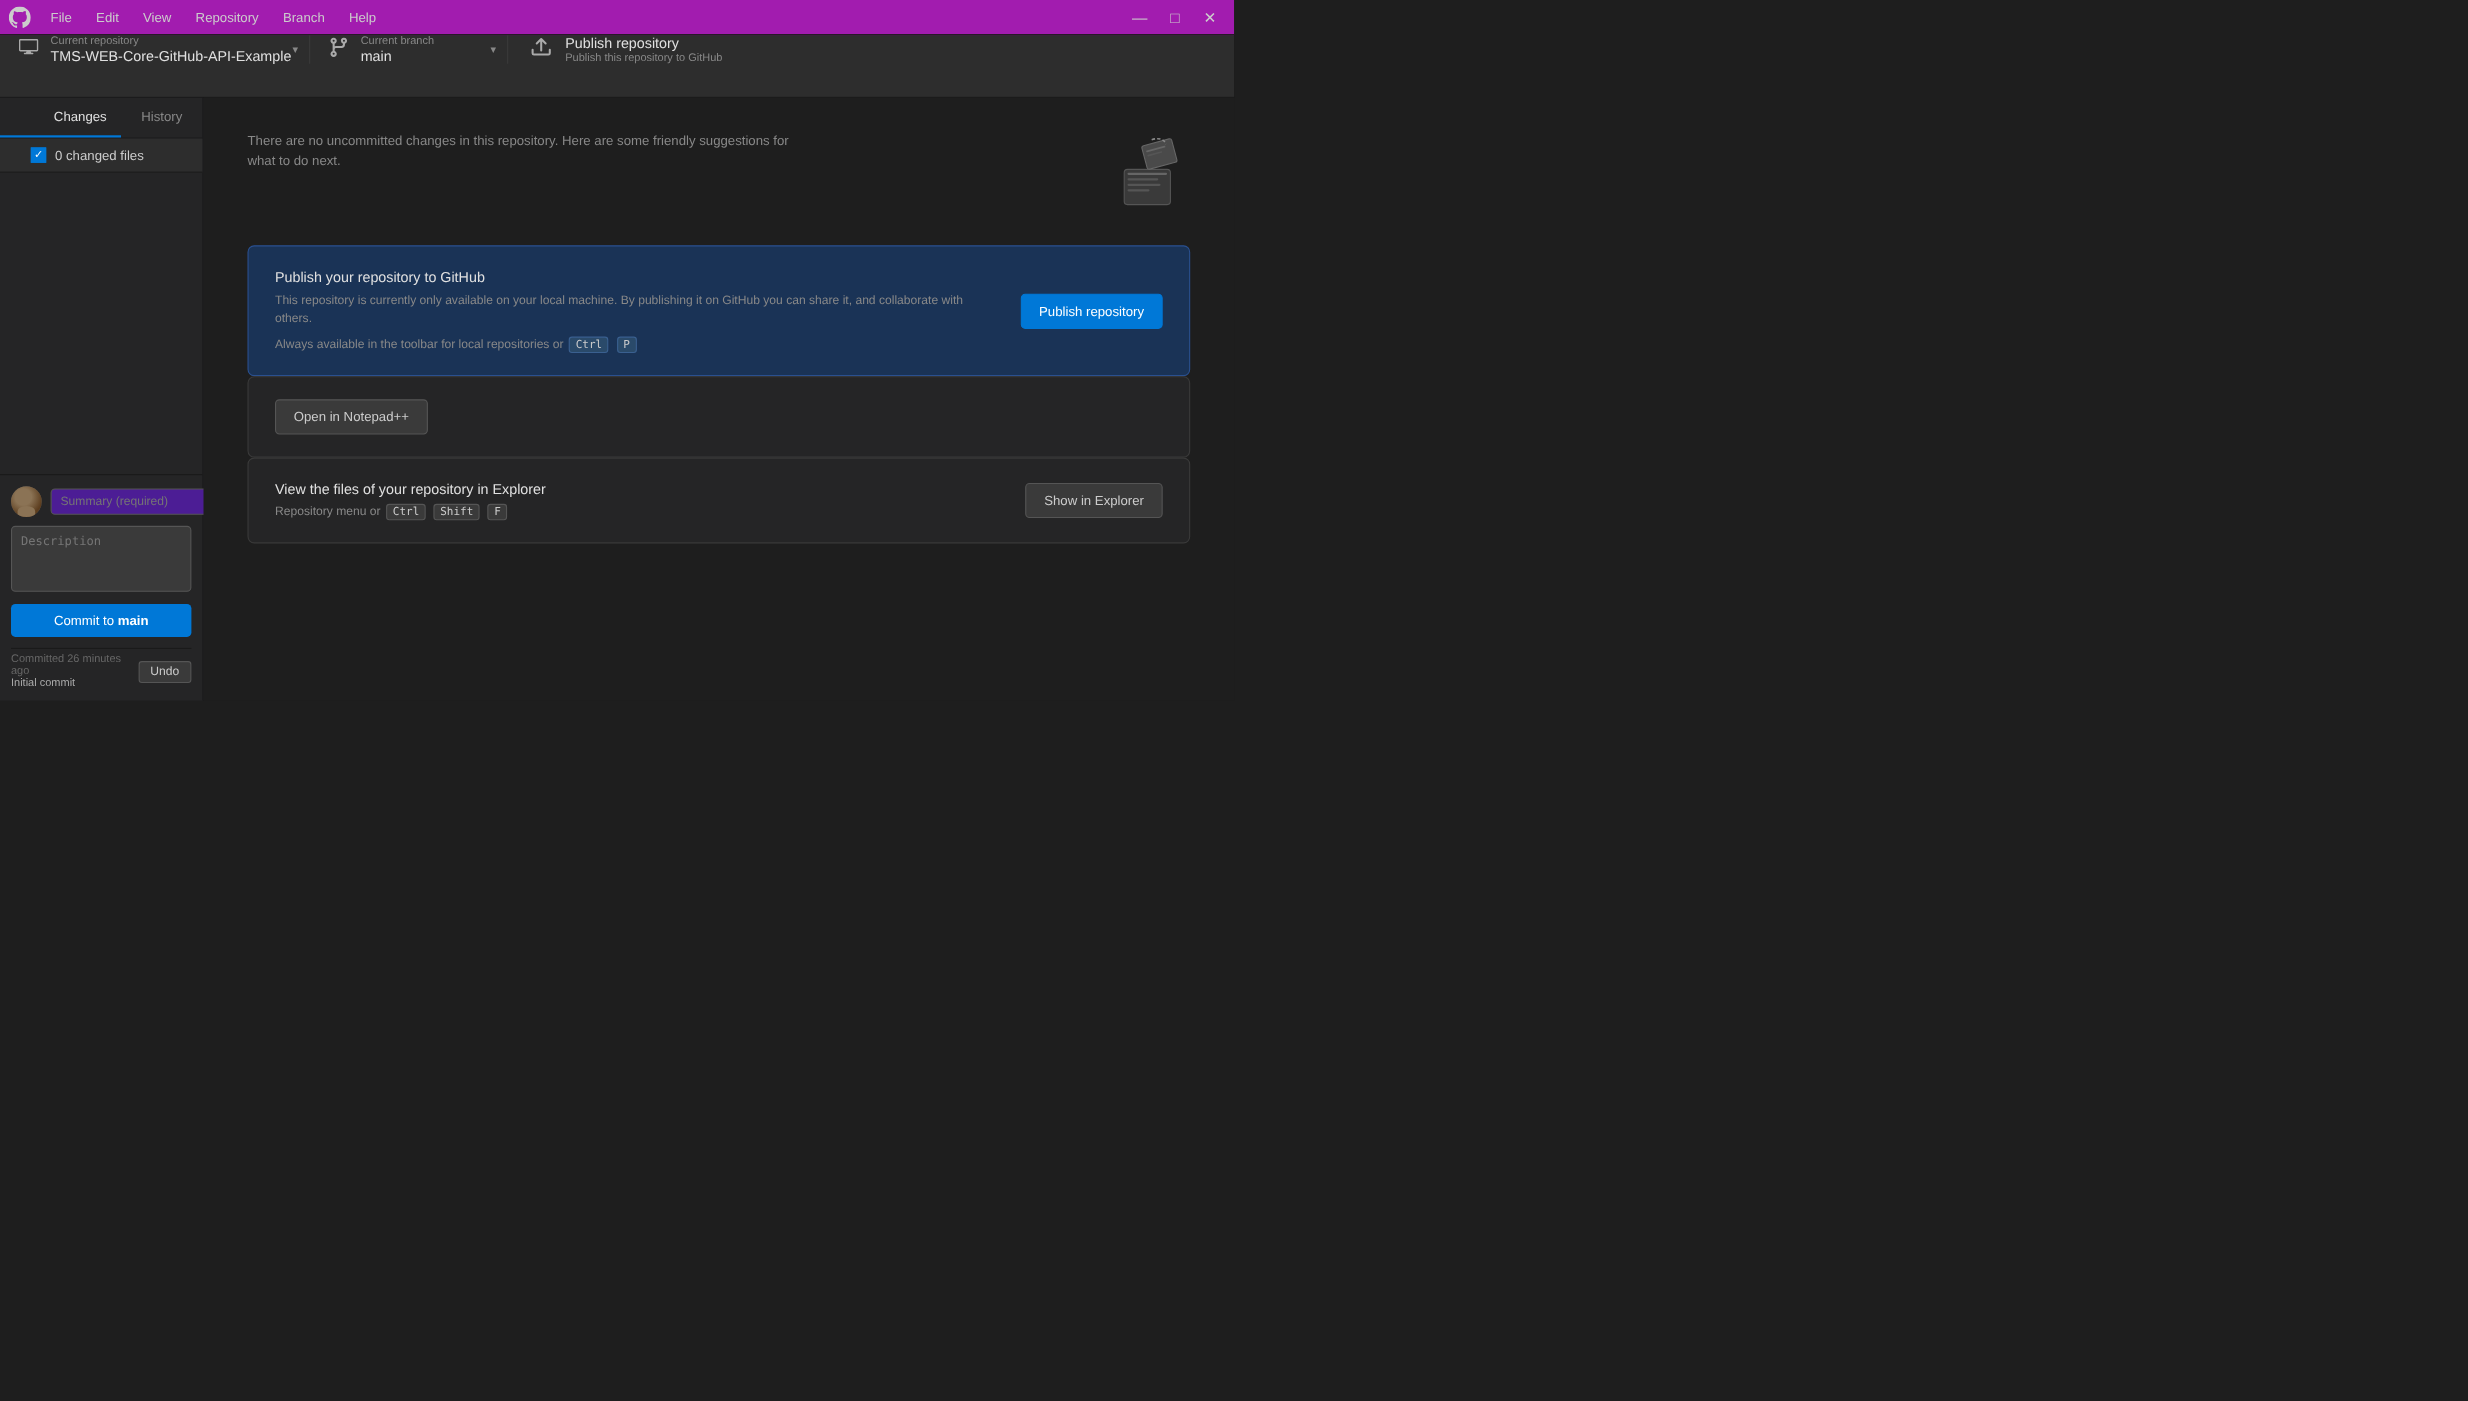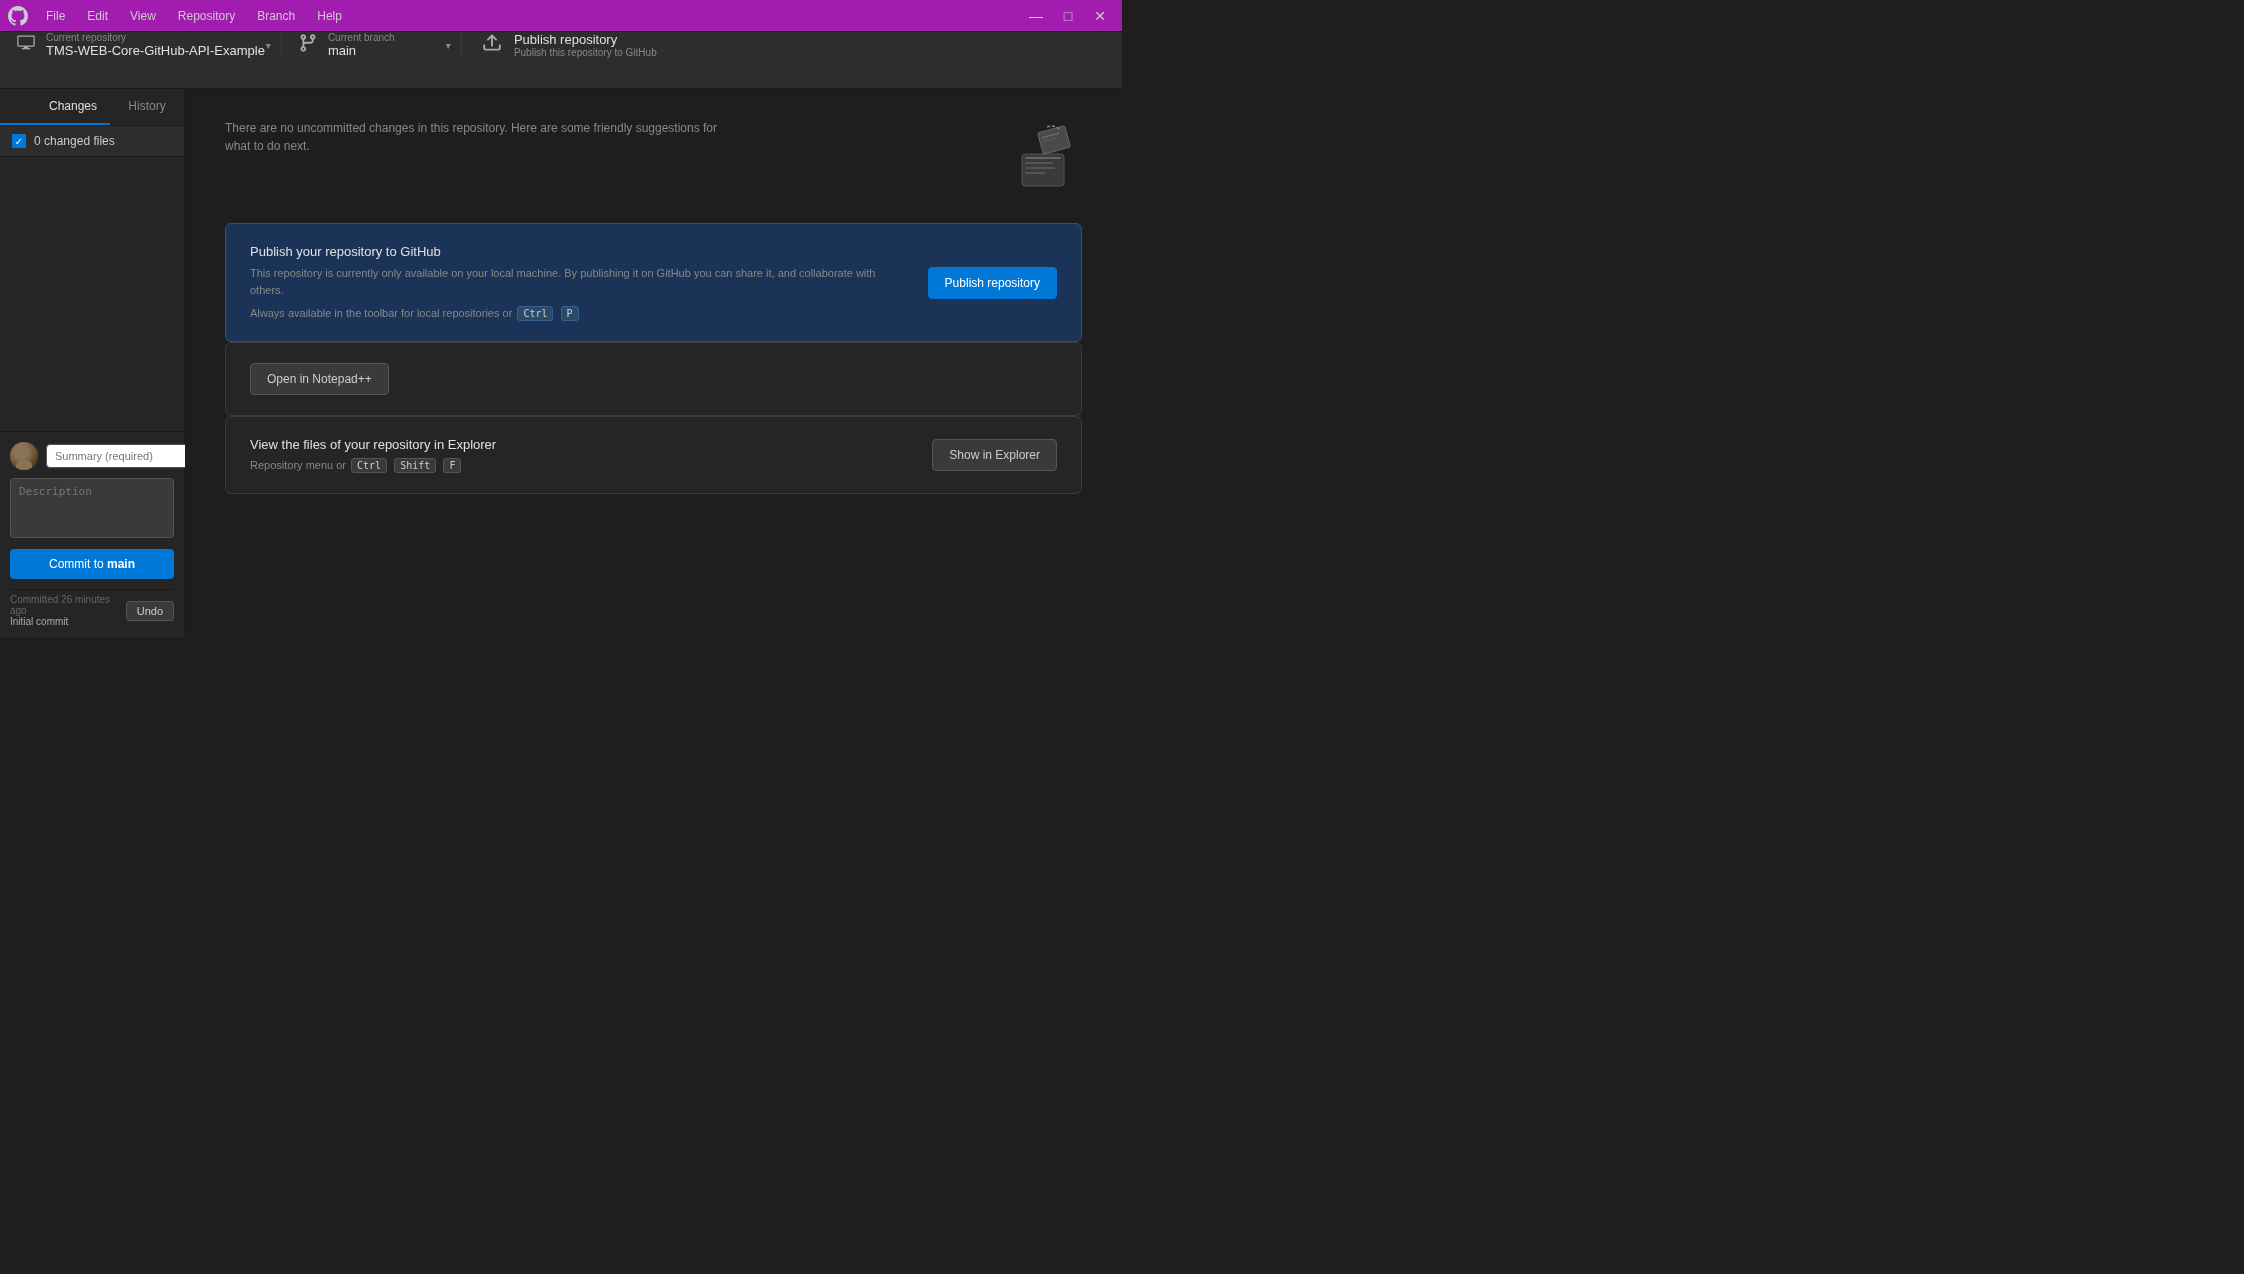--- a/index.html
+++ b/index.html
@@ -163,21 +163,21 @@
     }
     .sidebar-tab.active {
       color: #e0e0e0;
       border-bottom: 2px solid #0078d7;
       padding-left: 36px;
     }
 
     .changed-files-bar {
       display: flex;
       align-items: center;
-      padding: 8px 12px;
+      padding: 8px 28px;
       background: #2d2d2d;
       border-bottom: 1px solid #1a1a1a;
       gap: 8px;
     }
     .checkbox {
       width: 14px;
       height: 14px;
       border: 1px solid #666;
       background: #3a3a3a;
       display: flex;
@@ -232,21 +232,21 @@
       bottom: 0;
       left: 50%;
       transform: translateX(-50%);
       width: 16px;
       height: 10px;
       background: #8B7355;
       border-radius: 50% 50% 0 0;
     }
     .summary-input {
       flex: 1;
-      background: #ffffff;
+      background: #4c1d95;
       border: 1px solid #555;
       border-radius: 4px;
       color: #888;
       padding: 5px 8px;
       font-size: 11px;
       outline: none;
     }
     .description-input {
       width: 100%;
       background: #3a3a3a;

